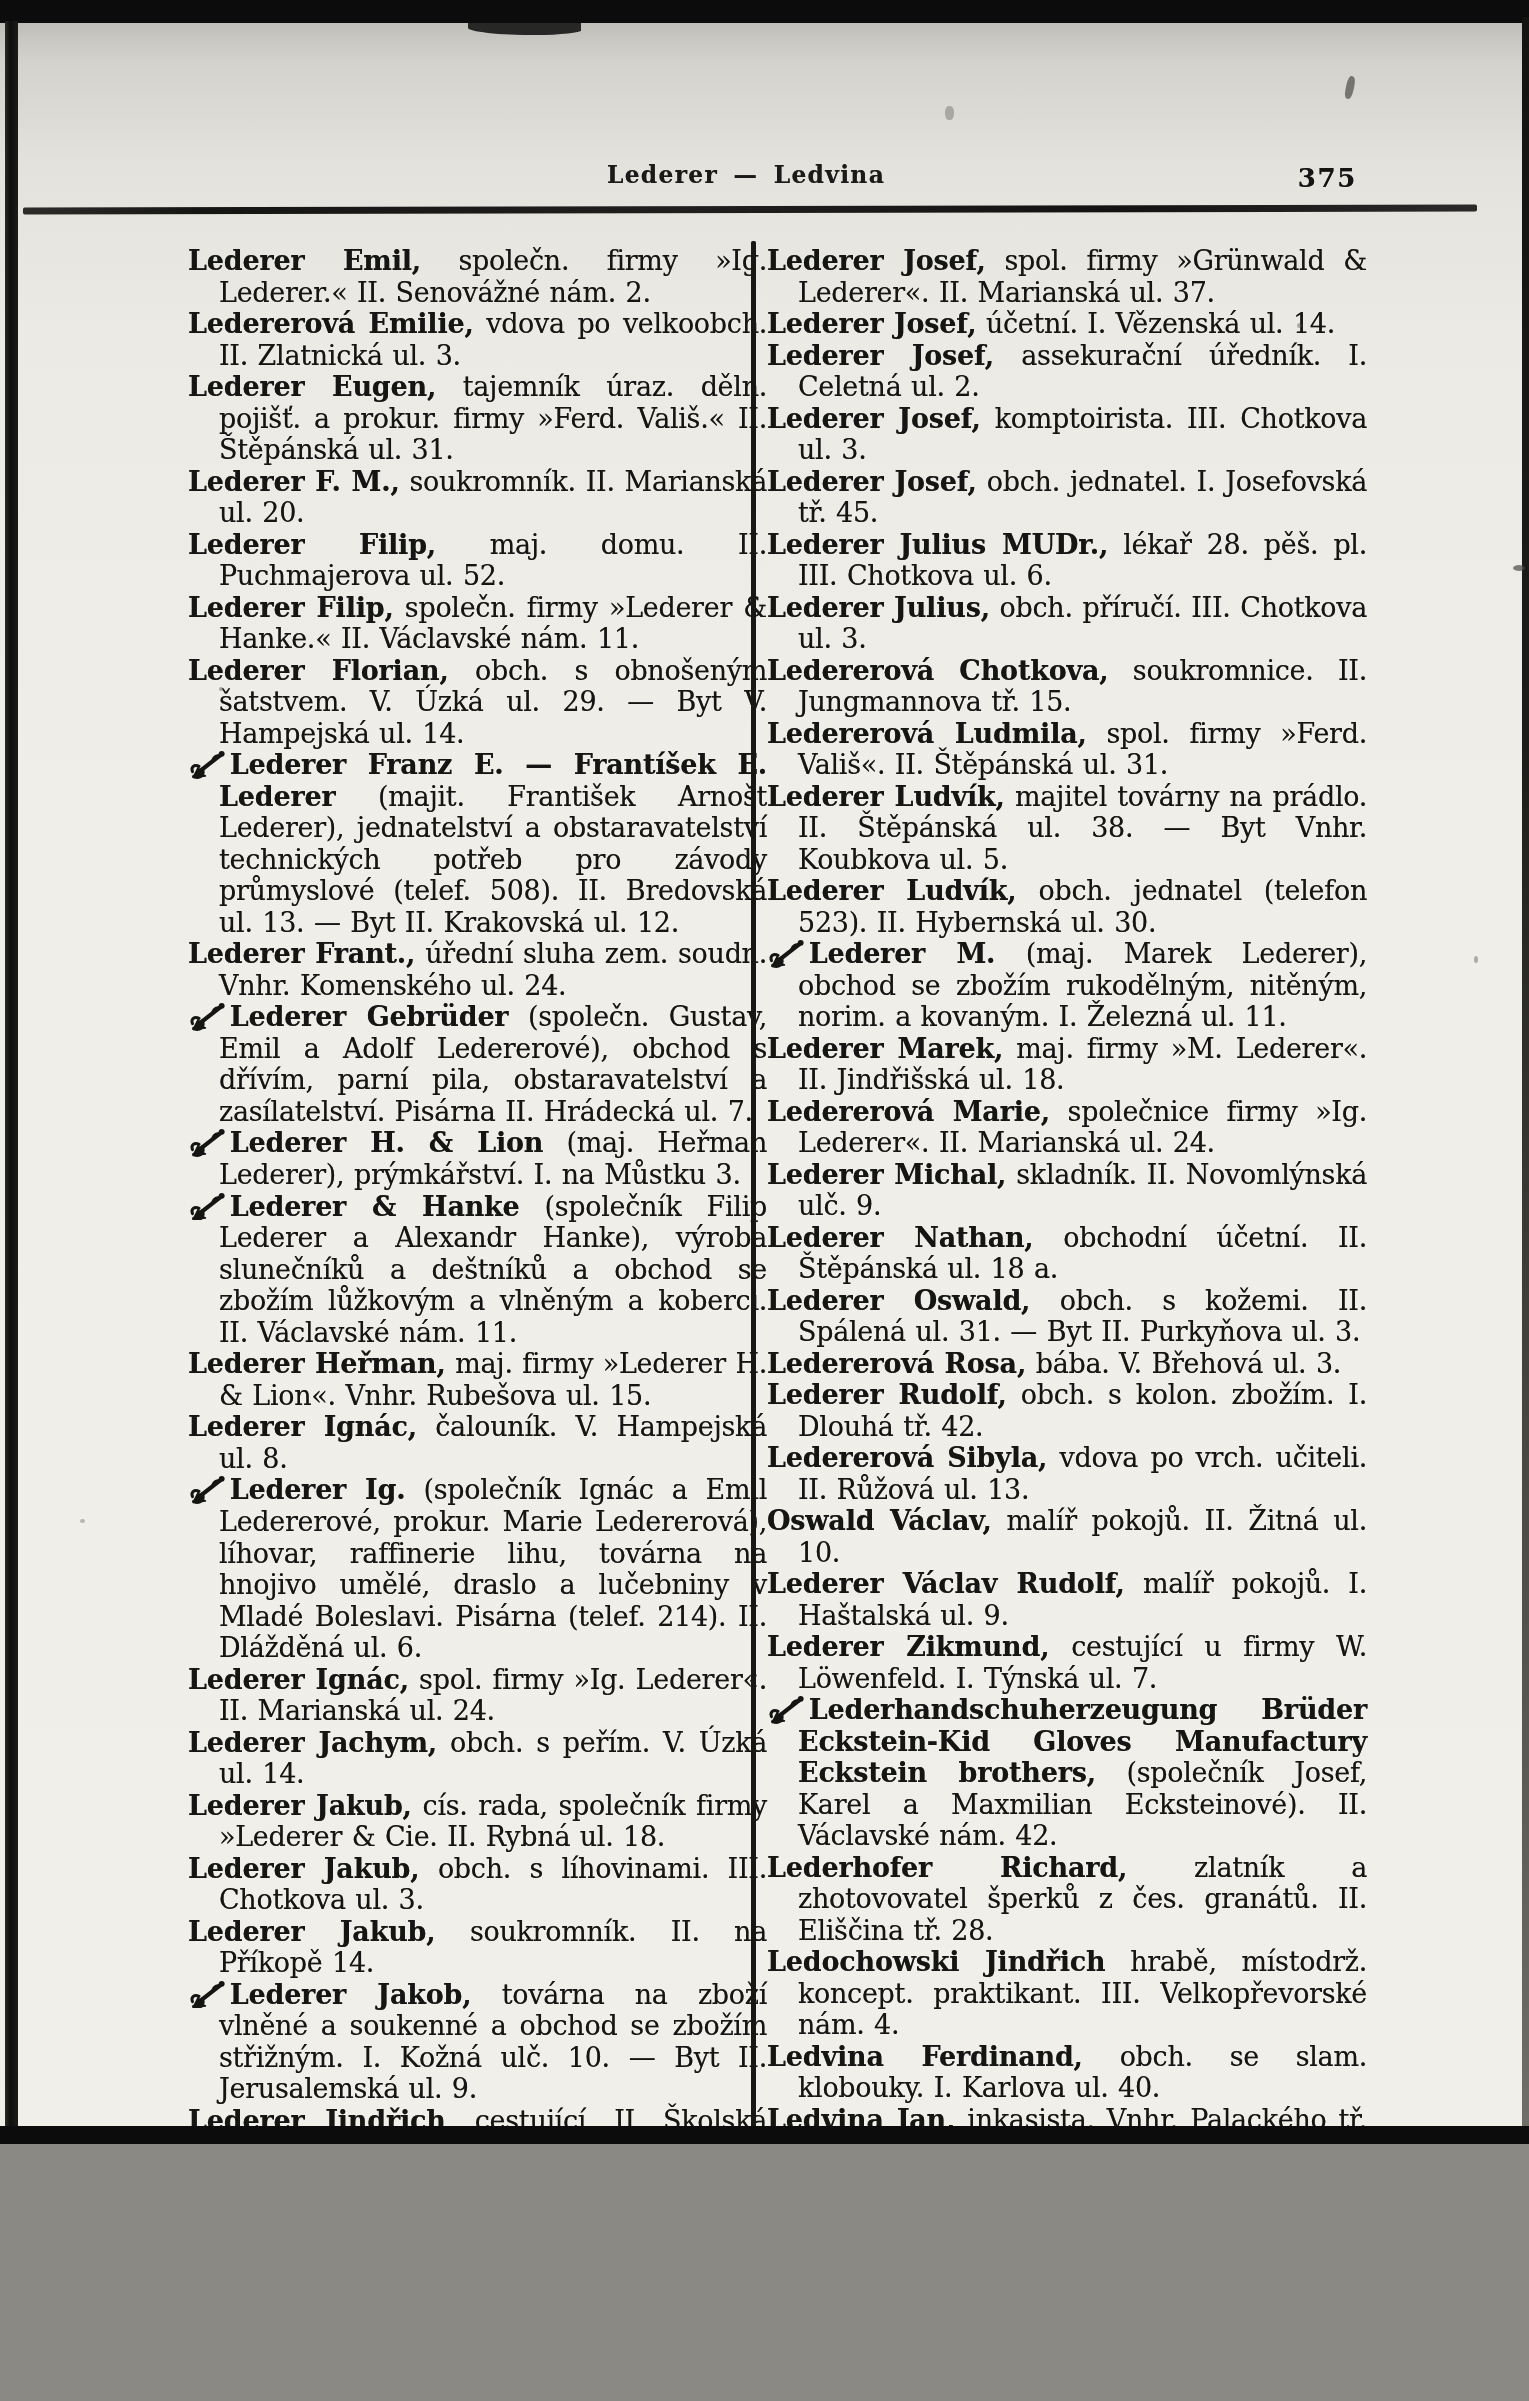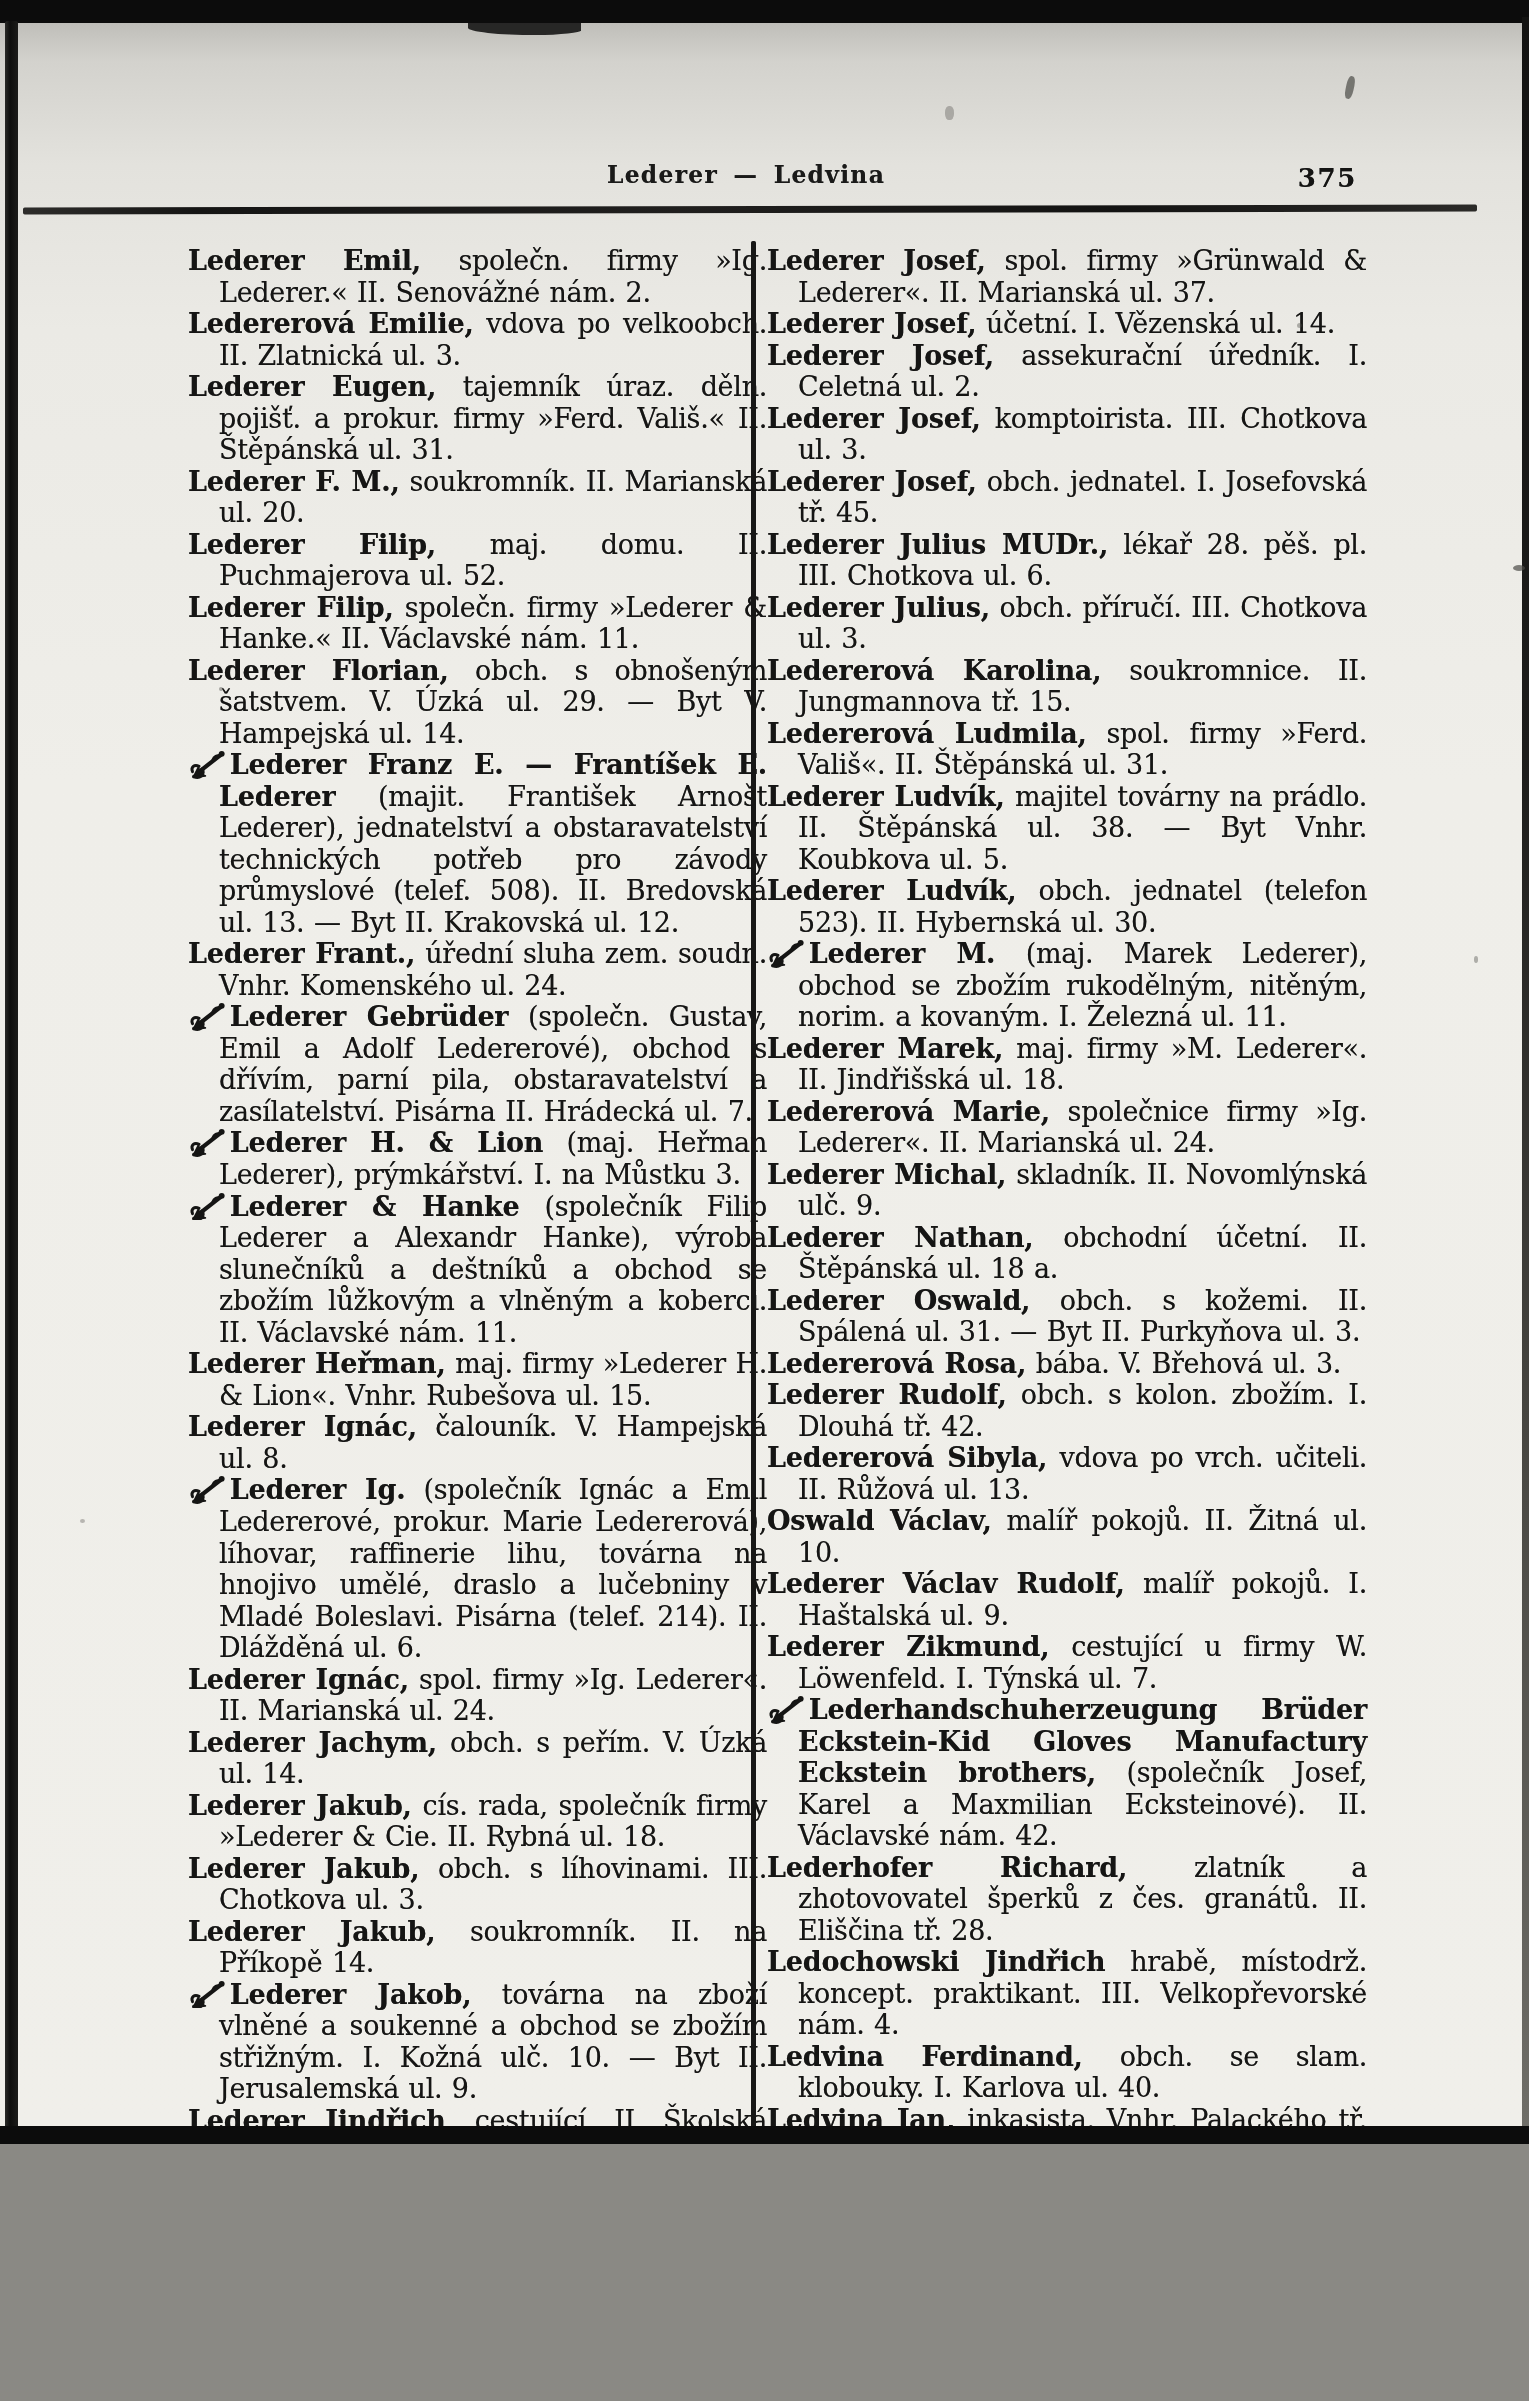--- a/index.html
+++ b/index.html
@@ -137,21 +137,21 @@
         <div class="entry"><b>Lederer Jindřich,</b> cestující. II. Školská ul. 32.</div>
       </div>
     <div class="column right" id="col-right">
         <div class="entry"><b>Lederer Josef,</b> spol. firmy »Grünwald &amp; Lederer«. II. Marianská ul. 37.</div>
         <div class="entry"><b>Lederer Josef,</b> účetní. I. Vězenská ul. 14.</div>
         <div class="entry"><b>Lederer Josef,</b> assekurační úředník. I. Celetná ul. 2.</div>
         <div class="entry"><b>Lederer Josef,</b> komptoirista. III. Chotkova ul. 3.</div>
         <div class="entry"><b>Lederer Josef,</b> obch. jednatel. I. Josefovská tř. 45.</div>
         <div class="entry"><b>Lederer Julius MUDr.,</b> lékař 28. pěš. pl. III. Chotkova ul. 6.</div>
         <div class="entry"><b>Lederer Julius,</b> obch. příručí. III. Chotkova ul. 3.</div>
-        <div class="entry"><b>Ledererová Karolina,</b> soukromnice. II. Jungmannova tř. 15.</div>
+        <div class="entry"><b>Ledererová Chotkova,</b> soukromnice. II. Jungmannova tř. 15.</div>
         <div class="entry"><b>Ledererová Ludmila,</b> spol. firmy »Ferd. Vališ«. II. Štěpánská ul. 31.</div>
         <div class="entry"><b>Lederer Ludvík,</b> majitel továrny na prádlo. II. Štěpánská ul. 38. — Byt Vnhr. Koubkova ul. 5.</div>
         <div class="entry"><b>Lederer Ludvík,</b> obch. jednatel (telefon 523). II. Hybernská ul. 30.</div>
         <div class="entry"><svg class="anchor-icon" viewBox="0 0 36 28">
             <g stroke="#151514" fill="none" stroke-linecap="round">
               <circle cx="31" cy="4.6" r="2.8" fill="#151514" stroke="none"></circle>
               <path d="M30 6.5 C26.5 5.5 23.5 7 22.5 10" stroke-width="2.4"></path>
               <path d="M29.5 6 L11 20.5" stroke-width="4"></path>
               <path d="M15.5 25.5 L4 27 L9 17" fill="#151514" stroke-width="1.6" stroke-linejoin="round"></path>
               <path d="M12.5 19 C15 24.5 10 28.5 4.5 26" stroke-width="3.2"></path>

